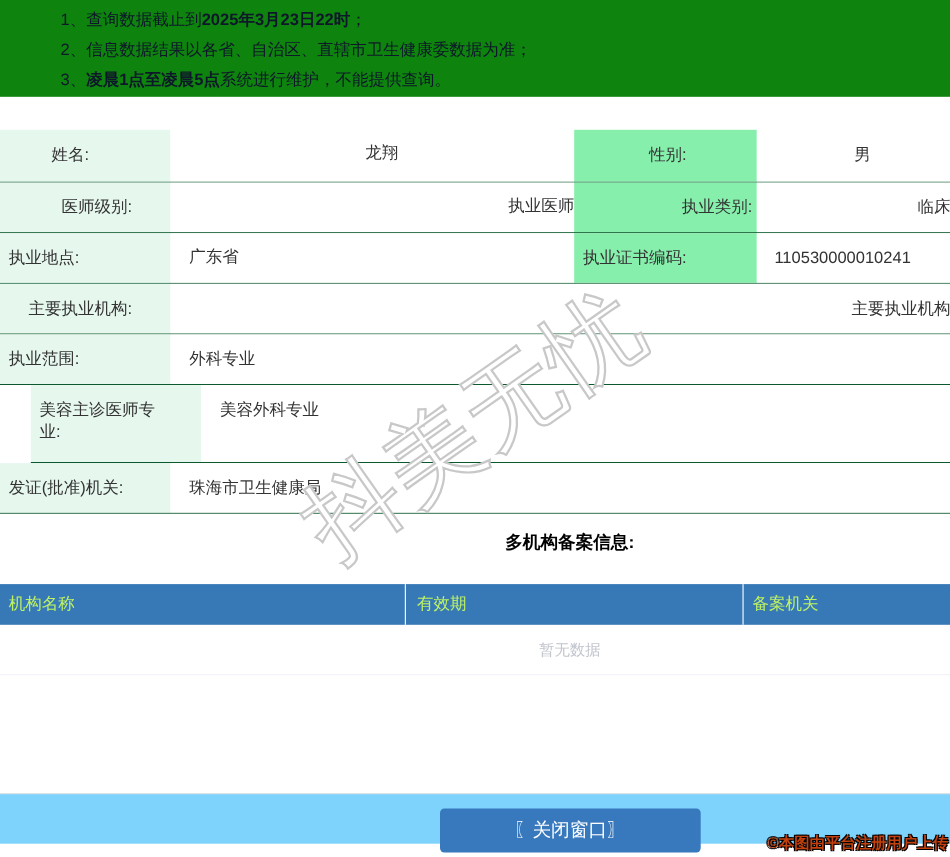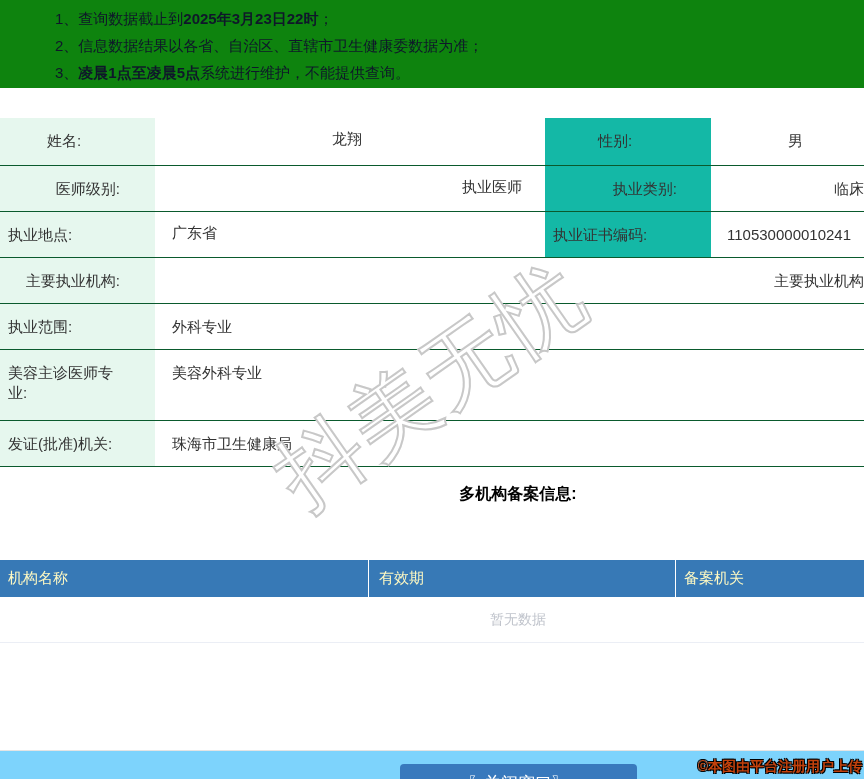--- a/index.html
+++ b/index.html
@@ -37,21 +37,21 @@
   .info-row {
     display: flex;
     align-items: stretch;
     border-bottom: 1px solid #0a5a2d;
     box-sizing: border-box;
     min-height: 46px;
     font-size: 15px;
   }
   .info-row.h48 { min-height: 48px; text-align: center; }
   .info-row.h45 { min-height: 45px; text-align: right; }
-  .info-row.h71 { min-height: 71px; }
+  .info-row.h71 { min-height: 71px; margin-left: 28px; }
   .cell {
     box-sizing: border-box;
     padding-top: 13px;
     padding-bottom: 12px;
     line-height: 20px;
   }
   .label-cell {
     background: #e6f7ee;
     width: 155px;
     flex: 0 0 155px;
@@ -59,26 +59,25 @@
     padding-right: 35px;
   }
   .value-cell {
     width: 367px;
     flex: 0 0 367px;
     padding-left: 17px;
     background: #fff;
     font-family: Liberation Mono, monospace;
   }
   .label-cell2 {
-    background: #14b8a6;
+    background: #86efac;
     width: 166px;
     flex: 0 0 166px;
     padding-left: 8px;
-    padding-right: 34px;
-    margin-left: 23px;
+    padding-right: 4px;
   }
   .value-cell2 {
     flex: 1 1 auto;
     padding-left: 16px;
     background: #fff;
   }
   .value-wide {
     flex: 1 1 auto;
     padding-left: 17px;
     background: #fff;
@@ -91,25 +90,25 @@
   }
   .filing-title {
     margin-top: 17px;
     font-size: 16px;
     font-weight: bold;
     color: #000;
     height: 20px;
     line-height: 20px;
   }
   .filing-header {
-    margin-top: 56px;
+    margin-top: 27px;
     height: 37px;
     background: #3779b6;
     display: flex;
-    color: #fef9c3;
+    color: #bef264;
     font-size: 15px;
     width: 864px;
   }
   .filing-col {
     display: flex;
     align-items: center;
     box-sizing: border-box;
   }
   .filing-col.c1 { width: 368px; padding-left: 8px; }
   .filing-col.c2 { width: 307px; padding-left: 10px; border-left: 1px solid #fff; }

